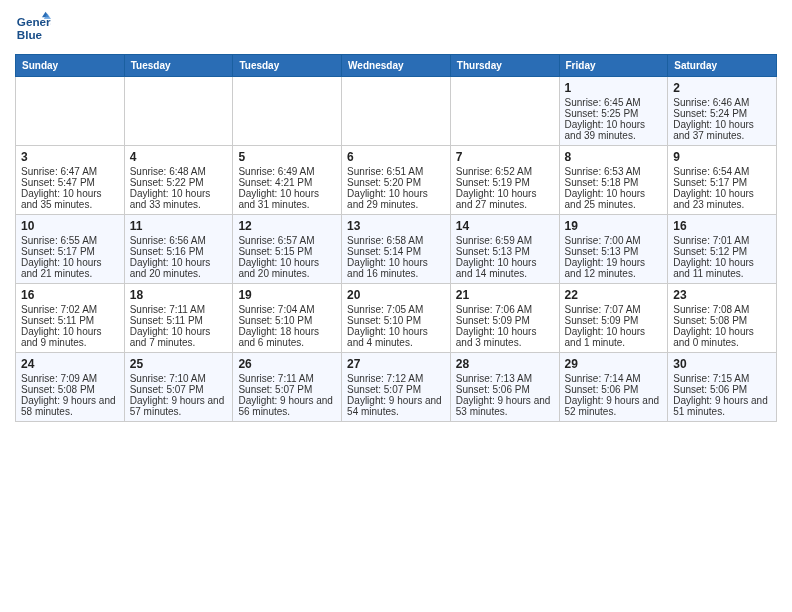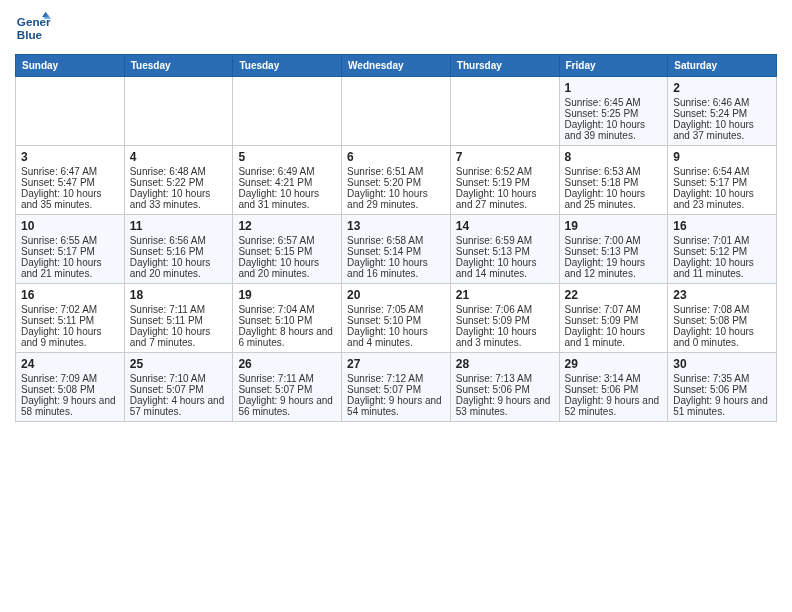--- a/index.html
+++ b/index.html
@@ -225,21 +225,21 @@
         <td>
           <span class="day-num">18</span>
           <div>Sunrise: 7:11 AM</div>
           <div>Sunset: 5:11 PM</div>
           <div>Daylight: 10 hours and 7 minutes.</div>
         </td>
         <td>
           <span class="day-num">19</span>
           <div>Sunrise: 7:04 AM</div>
           <div>Sunset: 5:10 PM</div>
-          <div>Daylight: 8 hours and 6 minutes.</div>
+          <div>Daylight: 18 hours and 6 minutes.</div>
         </td>
         <td>
           <span class="day-num">20</span>
           <div>Sunrise: 7:05 AM</div>
           <div>Sunset: 5:10 PM</div>
           <div>Daylight: 10 hours and 4 minutes.</div>
         </td>
         <td>
           <span class="day-num">21</span>
           <div>Sunrise: 7:06 AM</div>
@@ -263,21 +263,21 @@
         <td>
           <span class="day-num">24</span>
           <div>Sunrise: 7:09 AM</div>
           <div>Sunset: 5:08 PM</div>
           <div>Daylight: 9 hours and 58 minutes.</div>
         </td>
         <td>
           <span class="day-num">25</span>
           <div>Sunrise: 7:10 AM</div>
           <div>Sunset: 5:07 PM</div>
-          <div>Daylight: 4 hours and 57 minutes.</div>
+          <div>Daylight: 9 hours and 57 minutes.</div>
         </td>
         <td>
           <span class="day-num">26</span>
           <div>Sunrise: 7:11 AM</div>
           <div>Sunset: 5:07 PM</div>
           <div>Daylight: 9 hours and 56 minutes.</div>
         </td>
         <td>
           <span class="day-num">27</span>
           <div>Sunrise: 7:12 AM</div>
@@ -285,25 +285,25 @@
           <div>Daylight: 9 hours and 54 minutes.</div>
         </td>
         <td>
           <span class="day-num">28</span>
           <div>Sunrise: 7:13 AM</div>
           <div>Sunset: 5:06 PM</div>
           <div>Daylight: 9 hours and 53 minutes.</div>
         </td>
         <td>
           <span class="day-num">29</span>
-          <div>Sunrise: 3:14 AM</div>
+          <div>Sunrise: 7:14 AM</div>
           <div>Sunset: 5:06 PM</div>
           <div>Daylight: 9 hours and 52 minutes.</div>
         </td>
         <td>
           <span class="day-num">30</span>
-          <div>Sunrise: 7:35 AM</div>
+          <div>Sunrise: 7:15 AM</div>
           <div>Sunset: 5:06 PM</div>
           <div>Daylight: 9 hours and 51 minutes.</div>
         </td>
       </tr>
     </tbody>
 </table>
 
 </body></html>

